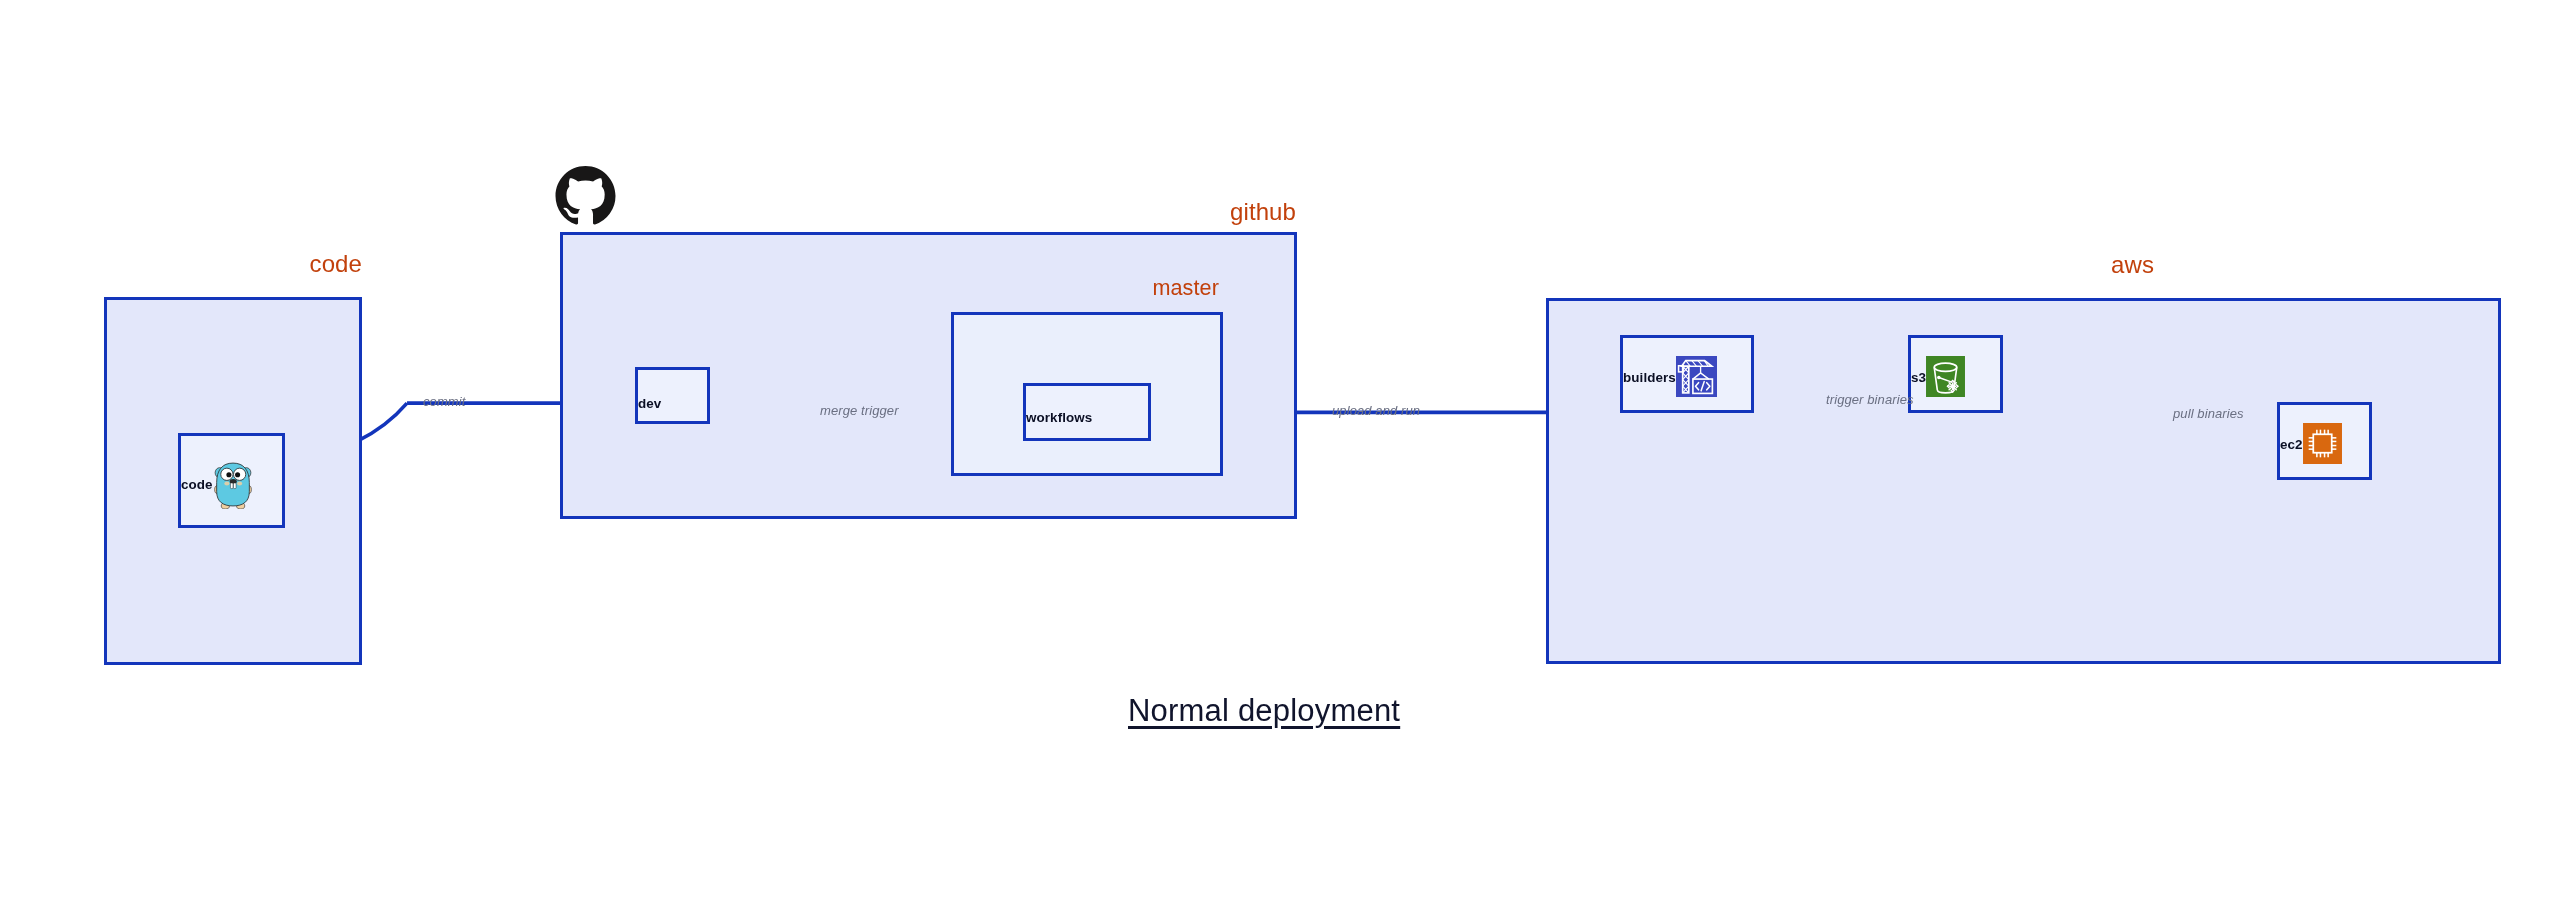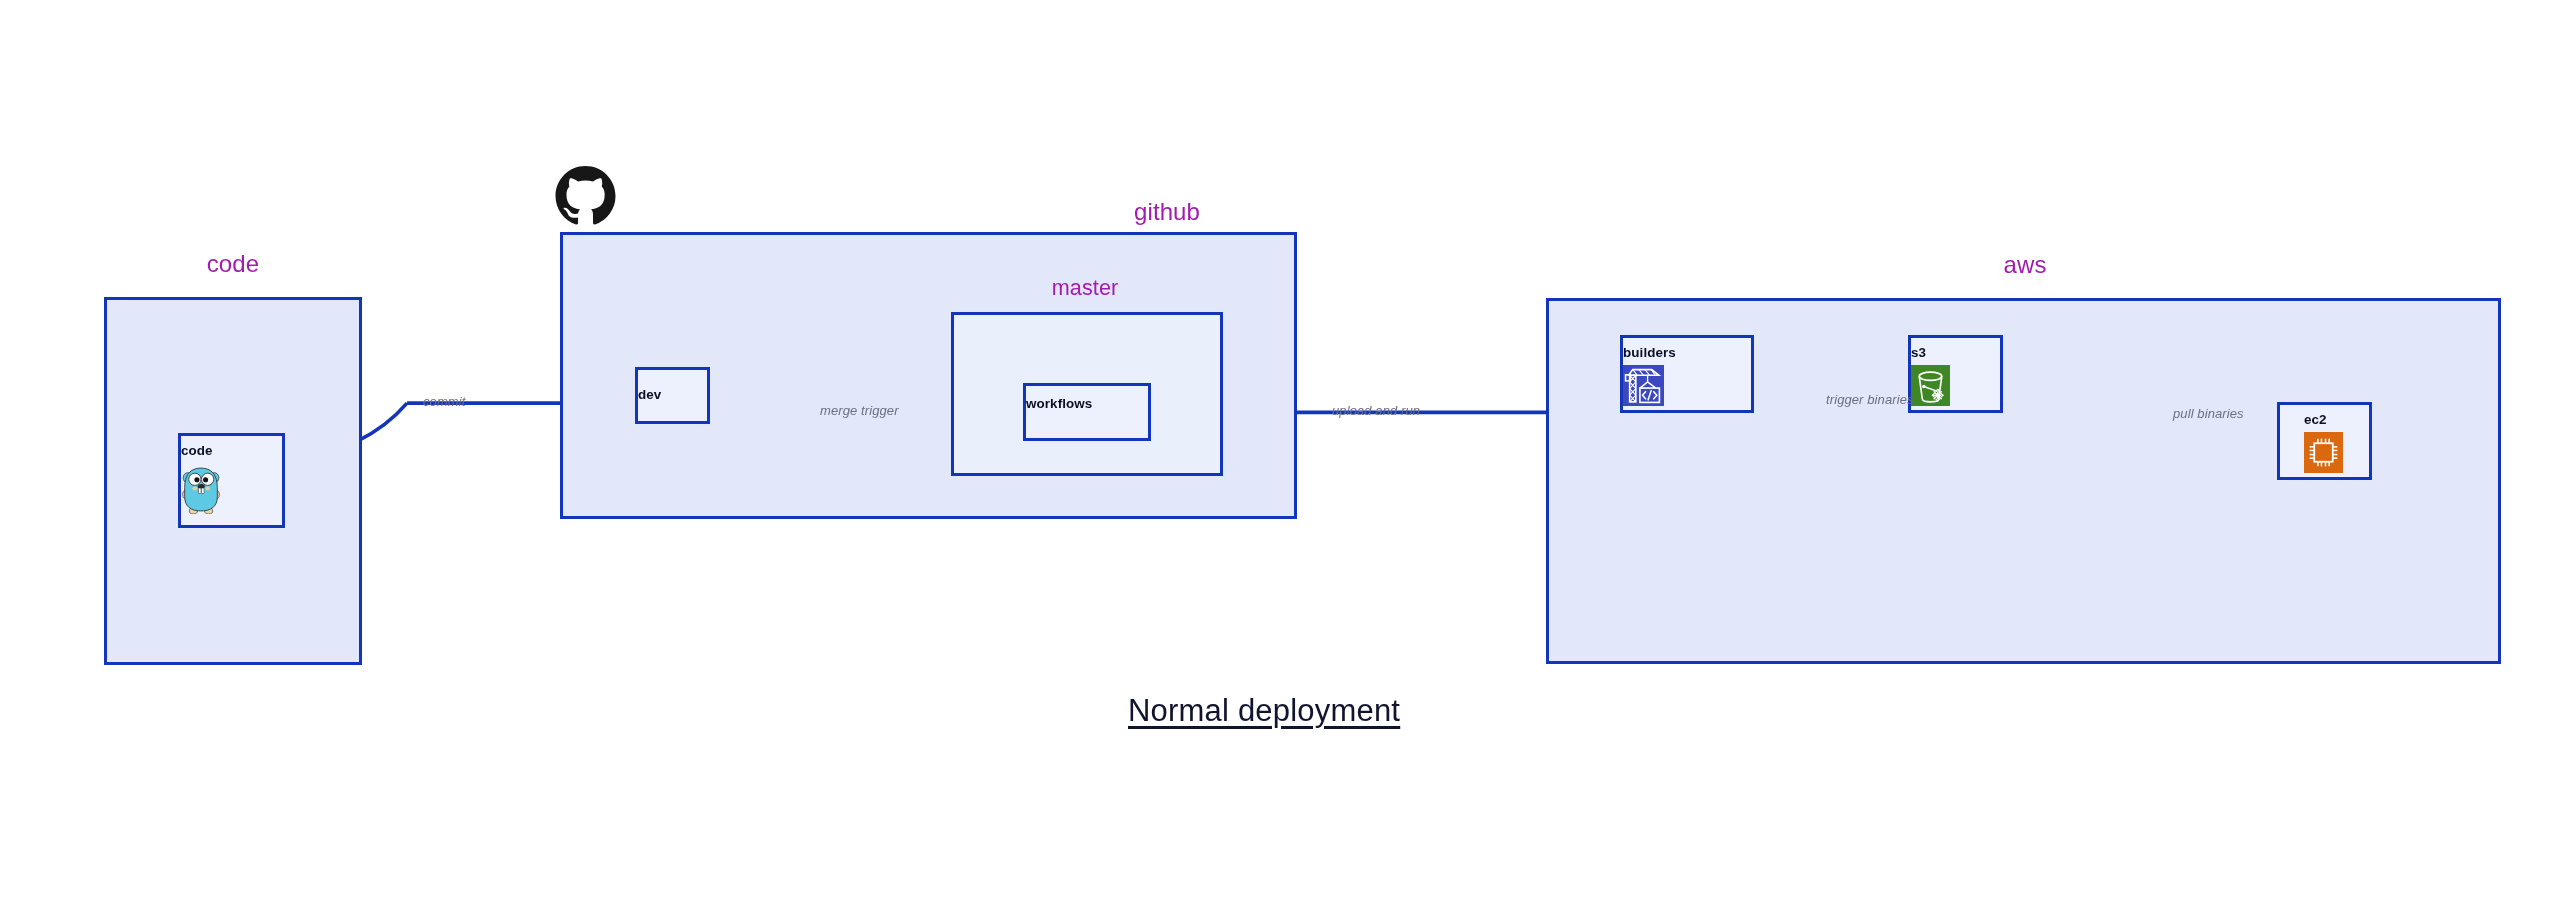--- a/index.html
+++ b/index.html
@@ -28,43 +28,43 @@
   }
   
   .group-box {
     position: absolute;
     background: #e3e7fa;
     border: 3.6px solid #1335bb;
     box-sizing: border-box;
   }
   .group-label {
     position: absolute;
-    color: #a21caf;
+    color: #c2410c;
     font-size: 24px;
     font-weight: 400;
     white-space: nowrap;
-    text-align: center;
+    text-align: right;
     letter-spacing: 0.1px;
   }
   
   .subgroup-box {
     position: absolute;
     background: #eaeffc;
     border: 3.1px solid #1335bb;
     box-sizing: border-box;
   }
   
   .node-box {
     position: absolute;
     background: #edf1fd;
     border: 3.1px solid #1335bb;
     box-sizing: border-box;
     display: flex;
-    flex-direction: column;
-    align-items: flex-start;
+    flex-direction: row;
+    align-items: center;
   }
   .node-label {
     color: #0b0f24;
     font-size: 13.4px;
     font-weight: bold;
     margin-top: 7.2px;
     white-space: nowrap;
     letter-spacing: 0.1px;
   }
   .node-icon {
@@ -251,21 +251,21 @@
           <path d="M59,52 L45,66"></path>
           <path d="M49,51 L52,48 L55,51"></path>
           <path d="M49,67 L52,70 L55,67"></path>
           <path d="M45,56 L42,59 L45,62"></path>
           <path d="M59,56 L62,59 L59,62"></path>
         </g>
       </svg>
     </div>
   </div>
 
-  <div class="node-box" style="left:2277px; top:402px; width:95px; height:78px;padding-left:24px;">
+  <div class="node-box" style="left:2277px; top:402px; width:95px; height:78px;">
     <div class="node-label">ec2</div>
     <div class="node-icon" style="margin-top:5.2px;">
       <svg width="39" height="41" viewBox="0 0 76 80" xmlns="http://www.w3.org/2000/svg">
         <rect x="0" y="0" width="76" height="80" fill="#d9680f"></rect>
 
         <rect x="20" y="22" width="36" height="36" fill="none" stroke="#ffffff" stroke-width="3.4"></rect>
 
         <g stroke="#ffffff" stroke-width="3">
           <path d="M27,22 L27,13"></path>
             <path d="M34,22 L34,13"></path>

